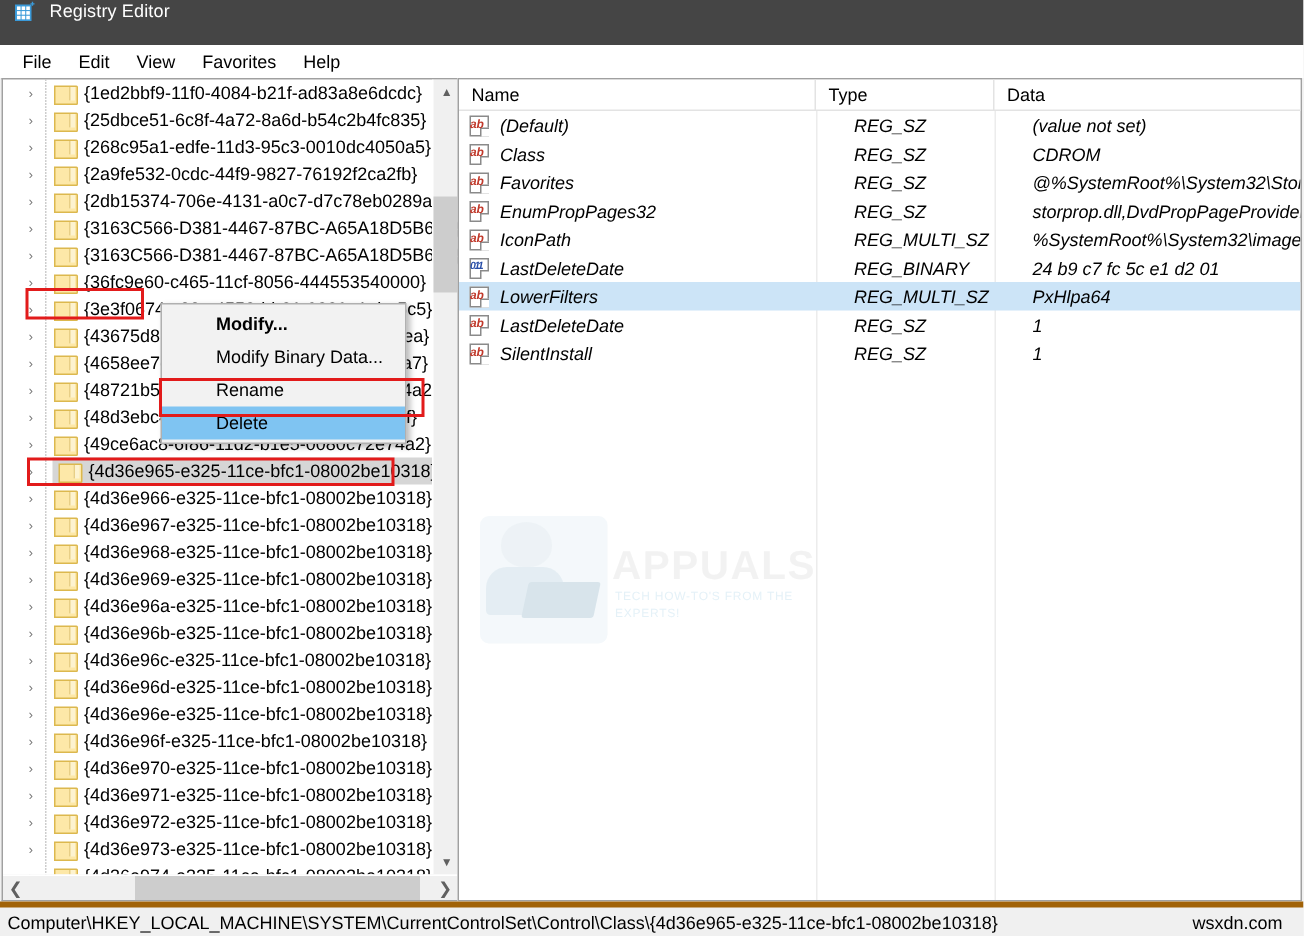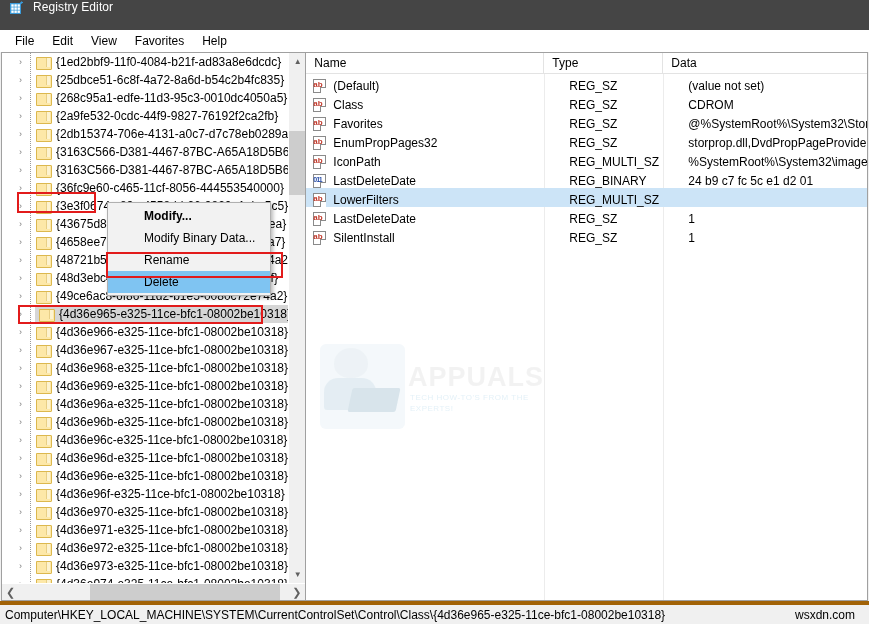--- a/index.html
+++ b/index.html
@@ -102,21 +102,21 @@
     margin-right: 1px; position: relative; overflow: hidden;
   }
   .lv-header {
     height: 21px; display: flex; background: #ffffff; border-bottom: 1px solid #e3e3e3;
   }
   .lv-header .col {
     font-size: 12px; color: #000; padding: 3px 0 0 8px; position: relative;
     border-right: 1px solid #e3e3e3; height: 21px;
   }
   .lv-rows { position: relative; }
-  .lv-row { height: 19px; display: flex; align-items: flex-end; white-space: nowrap; }
+  .lv-row { height: 19px; display: flex; align-items: center; white-space: nowrap; font-style: italic; }
   .lv-row.selected { background: #cce4f7; }
   .val-icon { width: 17px; flex:0 0 17px; margin-left:6px; margin-right:4px; position:relative; height:14px; }
   .val-icon .sheet{
     position:absolute; left:1px; top:0; width:13px; height:14px; background:#ffffff;
     border:1px solid #8a8a8a;
   }
   .val-icon .sheet:after{
     content:""; position:absolute; right:-1px; bottom:-1px; width:5px; height:5px;
     background:#ffffff; border-left:1px solid #8a8a8a; border-top:1px solid #8a8a8a;
   }
@@ -444,20 +444,21 @@
             <span class="c-type">REG_BINARY</span>
             <span class="c-data">24 b9 c7 fc 5c e1 d2 01</span>
           </div>
           <div class="lv-row selected">
             <span class="val-icon">
               <span class="sheet"></span>
               <span class="tag">ab</span>
             </span>
             <span class="c-name">LowerFilters</span>
             <span class="c-type">REG_MULTI_SZ</span>
+            <span class="c-data">PxHlpa64</span>
           </div>
           <div class="lv-row">
             <span class="val-icon">
               <span class="sheet"></span>
               <span class="tag">ab</span>
             </span>
             <span class="c-name">LastDeleteDate</span>
             <span class="c-type">REG_SZ</span>
             <span class="c-data">1</span>
           </div>

